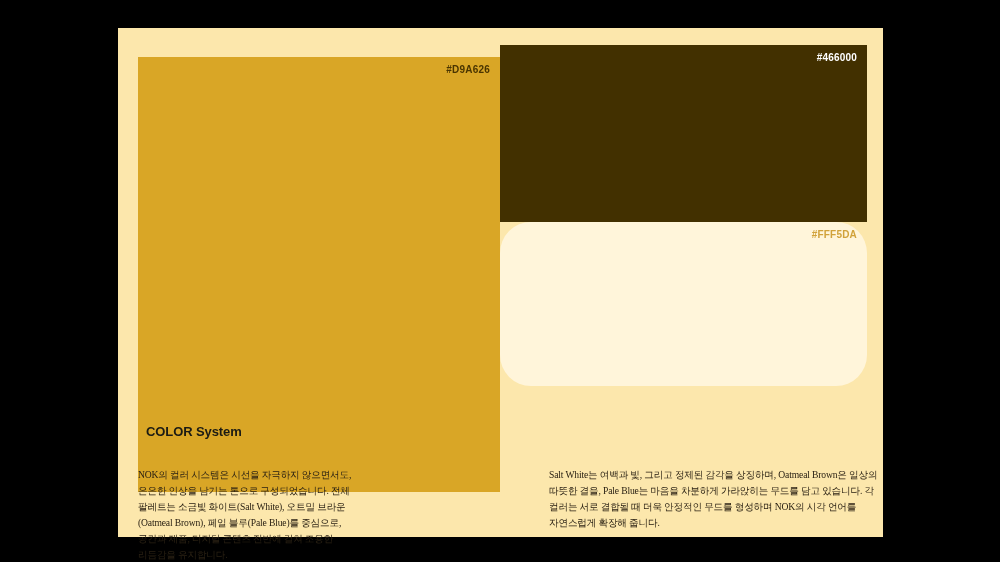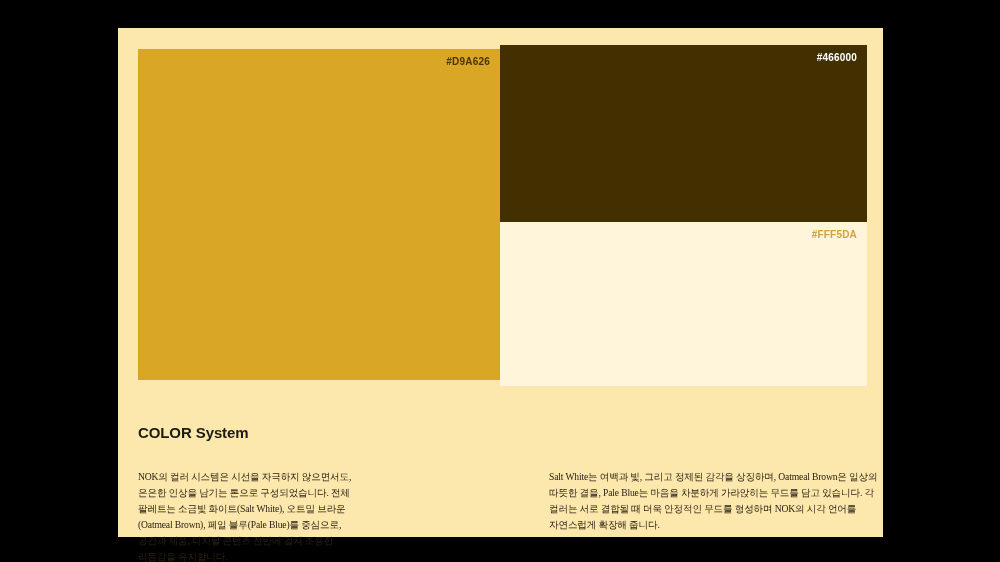--- a/index.html
+++ b/index.html
@@ -40,37 +40,38 @@
     height: 341px;
   }
 
   .swatch {
     position: absolute;
     box-sizing: border-box;
   }
 
   .swatch-gold {
     left: 0;
-    top: 4px;
+    top: 12px;
     width: 362px;
-    height: 331px;
+    height: 435px;
   }
 
   .swatch-brown {
     left: 362px;
     top: 0;
     width: 367px;
     height: 177px;
   }
 
   .swatch-cream {
     left: 362px;
     top: 177px;
     width: 367px;
     height: 164px;
+    border-radius: 31px;
   }
 
   .hex {
     position: absolute;
     right: 10px;
     top: 7px;
     font-size: 10px;
     font-weight: 700;
     letter-spacing: 0.2px;
     white-space: nowrap;
@@ -79,25 +80,25 @@
 
   
   .caption {
     position: absolute;
     left: 20px;
     top: 396px;
     width: 729px;
   }
 
   .caption-title {
-    font-size: 15px;
+    font-size: 13px;
     font-weight: 700;
     color: #1b1b14;
     letter-spacing: -0.1px;
-    margin: 0 0 18px 0;
+    margin: 0 0 18px 8px;
   }
 
   .caption-cols {
     position: relative;
     height: 80px;
     font-family: Liberation Serif, serif;
   }
 
   .caption-col {
     position: absolute;

